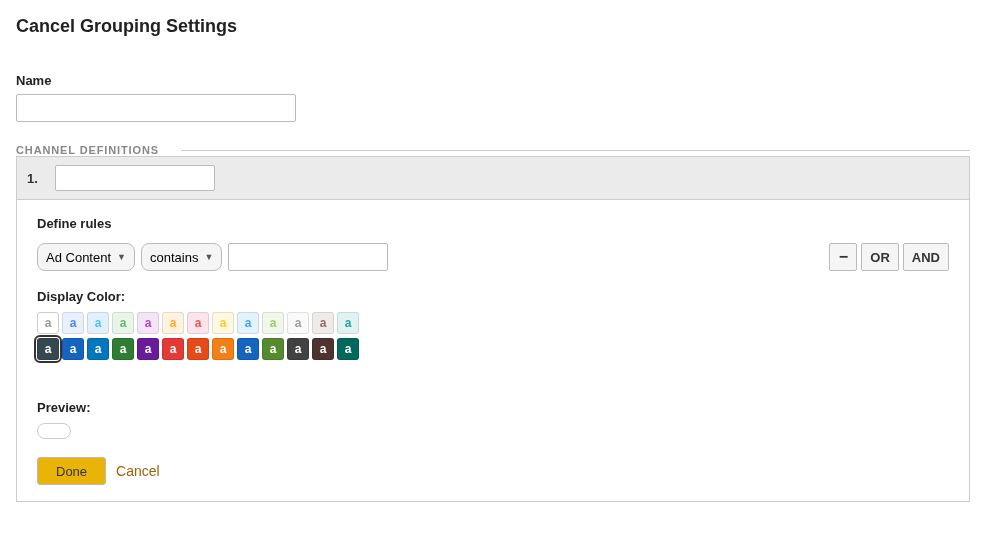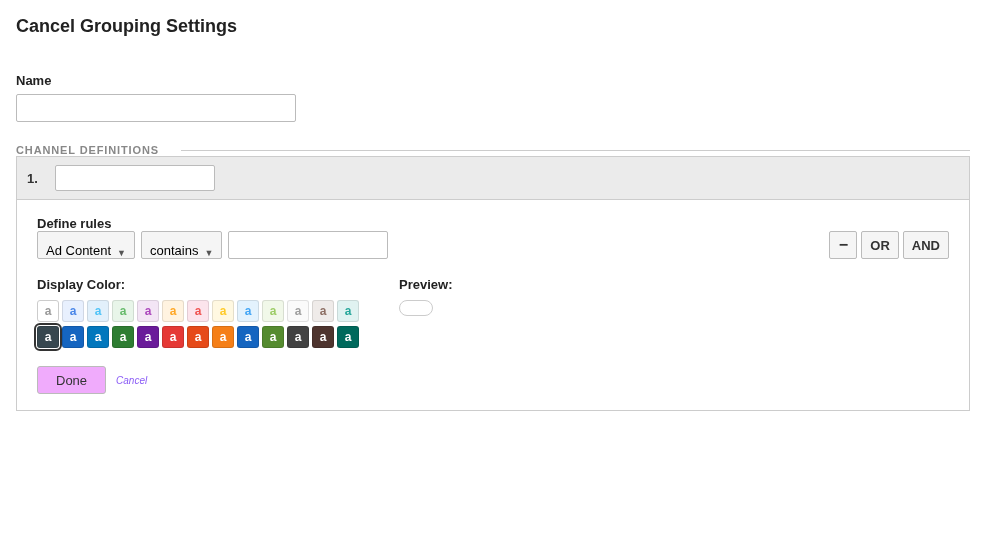--- a/index.html
+++ b/index.html
@@ -81,35 +81,35 @@
       background: #fff;
       outline: none;
     }
     .channel-body {
       background: #fff;
       padding: 16px 20px 16px 20px;
     }
     .define-rules-label {
       font-weight: bold;
       font-size: 13px;
-      margin-bottom: 0;
+      margin-bottom: 12px;
       color: #222;
     }
     .rule-row {
       display: flex;
       align-items: center;
       gap: 6px;
       margin-bottom: 18px;
     }
     .dropdown-btn {
       display: flex;
-      align-items: flex-end;
-      height: 28px;
-      border: 1px solid #bbb;
-      border-radius: 2px;
+      align-items: center;
+      height: 28px;
+      border: 1px solid #bbb;
+      border-radius: 8px;
       background: #f5f5f5;
       padding: 0 8px;
       font-size: 13px;
       cursor: pointer;
       gap: 4px;
       white-space: nowrap;
     }
     .dropdown-btn .chevron {
       font-size: 9px;
       color: #555;
@@ -141,21 +141,21 @@
       padding: 0 8px;
       font-weight: bold;
       color: #333;
     }
     .rule-btn.minus-btn {
       font-size: 16px;
       font-weight: bold;
     }
     .display-color-section {
       display: flex;
-      flex-direction: row;
+      flex-direction: column;
       gap: 40px;
       align-items: flex-start;
       margin-bottom: 18px;
     }
     .display-color-label {
       font-weight: bold;
       font-size: 13px;
       margin-bottom: 8px;
       color: #222;
     }
@@ -203,33 +203,32 @@
       display: flex;
       align-items: center;
       gap: 10px;
       margin-top: 4px;
     }
     .done-btn {
       height: 28px;
       padding: 0 18px;
       border: 1px solid #bbb;
       border-radius: 3px;
-      background: #f0abfc;
+      background: #eab308;
       font-size: 13px;
       cursor: pointer;
       color: #333;
     }
     .cancel-link {
-      font-size: 10px;
-      color: #8b5cf6;
+      font-size: 14px;
+      color: #a16207;
       cursor: pointer;
       text-decoration: none;
       background: none;
       border: none;
-      font-style: italic;
     }
   </style>
 </head>
 <body>
 
 <h1 class="page-title">Cancel Grouping Settings</h1>
 
 <div class="field-label">Name</div>
 <input class="name-input" type="text" value="" style="">
 

